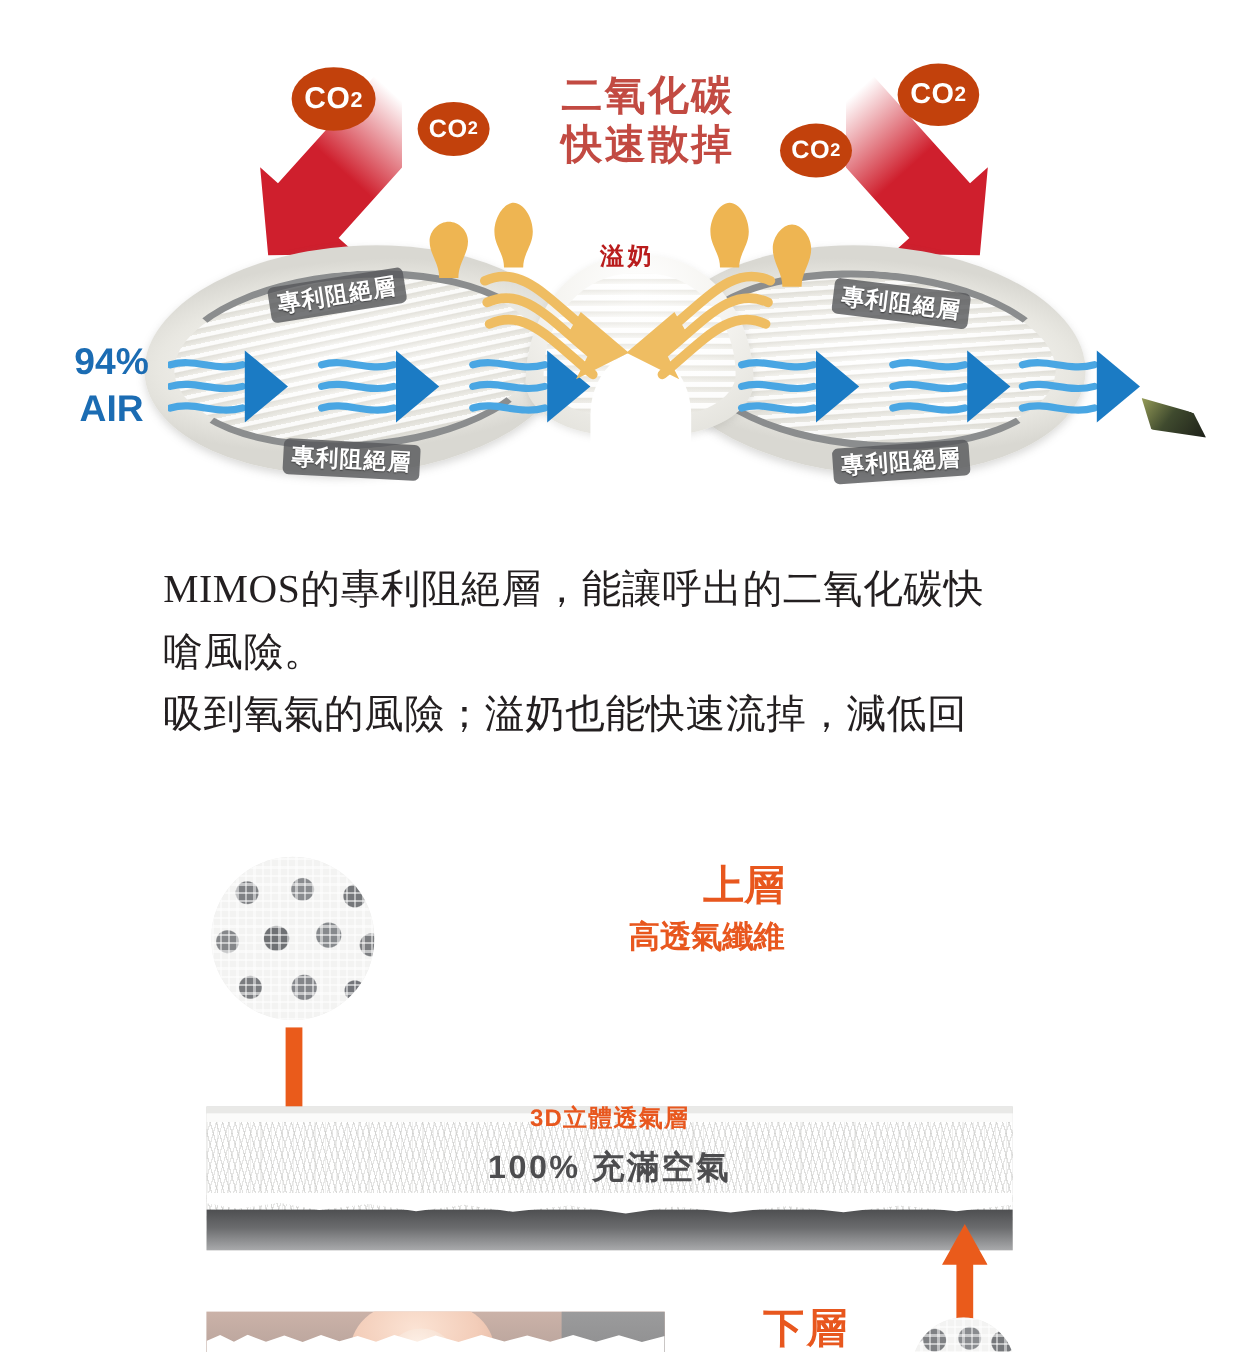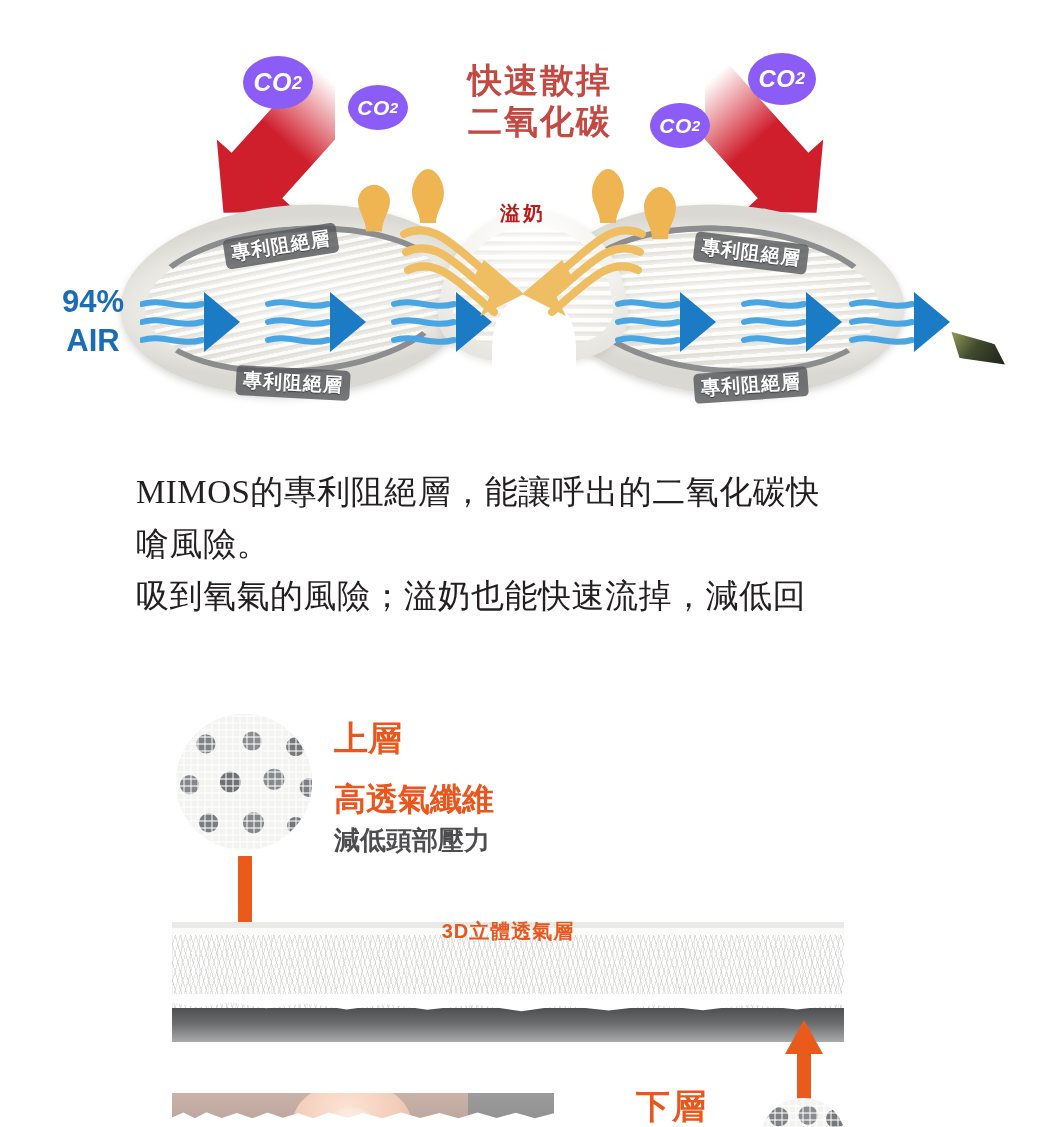--- a/index.html
+++ b/index.html
@@ -108,29 +108,28 @@
     width: 62px; height: 26px;
     background: linear-gradient(105deg,#9aa05a 0%, #3f4a2e 45%, #1b1d17 100%);
     transform: rotate(22deg);
     clip-path: polygon(0% 18%, 72% 0%, 100% 58%, 28% 100%);
   }
 
   
   .co2 {
     position: absolute;
     border-radius: 50%;
-    background: #8b5cf6;
+    background: #c2410c;
     color: #ffffff;
     display: flex;
     align-items: center;
     justify-content: center;
     font-weight: 700;
     letter-spacing: .5px;
     line-height: 1;
-    font-style: italic;
   }
   .co2 .sub { font-size: .72em; }
 
   
   .red-arrow { position: absolute; }
 
   
   .barrier-label {
     position: absolute;
     color: #ffffff;
@@ -394,22 +393,22 @@
   <div class="co2 nosel" style="left:650px; top:103px; width:60px; height:45px; font-size:21px;">
     <span>CO</span>
       <span class="sub">2</span>
   </div>
   <div class="co2 nosel" style="left:748px; top:53px; width:68px; height:52px; font-size:24px;">
     <span>CO</span>
       <span class="sub">2</span>
   </div>
 
   <div id="co2-headline" class="nosel">
+    <div>二氧化碳</div>
     <div>快速散掉</div>
-    <div>二氧化碳</div>
   </div>
 
   <div id="milk-label" class="nosel">溢奶</div>
 
   <div id="air-label" class="nosel">
     <div>94%</div>
     <div>AIR</div>
   </div>
 
   <div class="barrier-label nosel" style="left:224px; top:231px; transform:rotate(-9deg);">專利阻絕層</div>
@@ -421,38 +420,38 @@
 <div id="para">
   <div>MIMOS的專利阻絕層，能讓呼出的二氧化碳快</div>
   <div>嗆風險。</div>
   <div>吸到氧氣的風險；溢奶也能快速流掉，減低回</div>
 </div>
 
 <div class="swatch" style="left:176px; top:714px; width:136px; height:136px;">
   <div class="mesh"></div>
 </div>
 
-<div class="abs nosel" style="left:334px; top:718px; width:320px;">
+<div class="abs nosel" style="left:334px; top:718px; width:320px;text-align:right;">
   <div class="layer-title" style="font-size:34px; line-height:1.2;">上層</div>
-  <div class="layer-title" style="font-size:32px; line-height:1.35; margin-top:19px;">高透氣纖維</div>
-  <div class="layer-sub" style="font-size:26px; line-height:1.35; margin-top:2px;">減低頭部壓力</div>
+  <div class="layer-title" style="font-size:26px; line-height:1.35; margin-top:4px;">高透氣纖維</div>
 </div>
 
 <svg class="abs" style="left:226px; top:856px;" width="38" height="110" viewBox="0 0 38 110">
   <path d="M12,0 L26,0 L26,76 L38,76 L19,110 L0,76 L12,76 Z" fill="#ea5b1b"></path>
 </svg>
 
 <div id="foam-band">
   <div class="topedge"></div>
   <div class="fibers"></div>
   <div class="shadowbase"></div>
   <div class="wave"></div>
 </div>
 <div class="abs nosel" style="left:172px; top:918px; width:672px; text-align:center;">
   <div style="color:#e8571e; font-weight:700; font-size:20px; letter-spacing:1px;">3D立體透氣層</div>
+  <div style="color:#4d4d4f; font-weight:700; font-size:27px; letter-spacing:2px; margin-top:10px;">100% 充滿空氣</div>
 </div>
 
 <svg class="abs" style="left:785px; top:1020px;" width="38" height="100" viewBox="0 0 38 100">
   <path d="M19,0 L38,34 L26,34 L26,100 L12,100 L12,34 L0,34 Z" fill="#ea5b1b"></path>
 </svg>
 
 <div id="finger-photo">
   <div class="greyright"></div>
   <div class="skin"></div>
   <div class="nail"></div>

